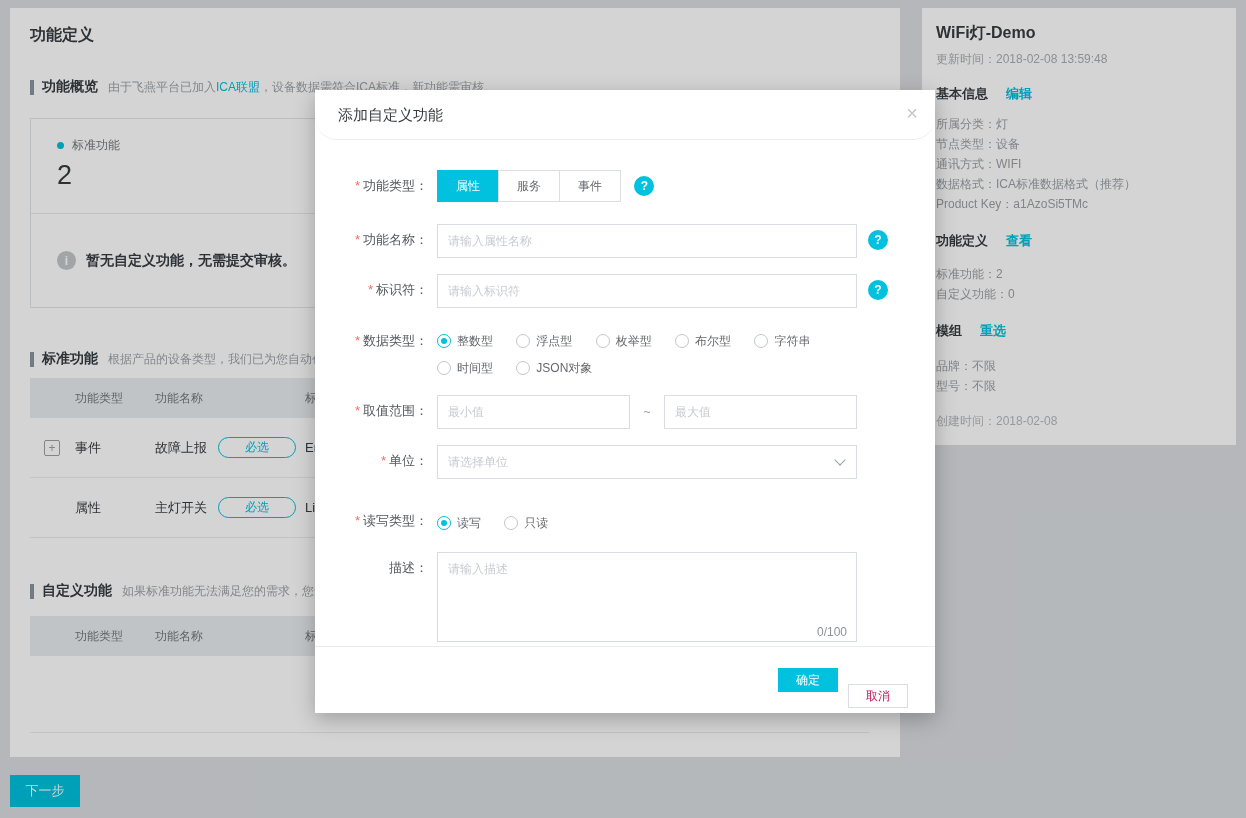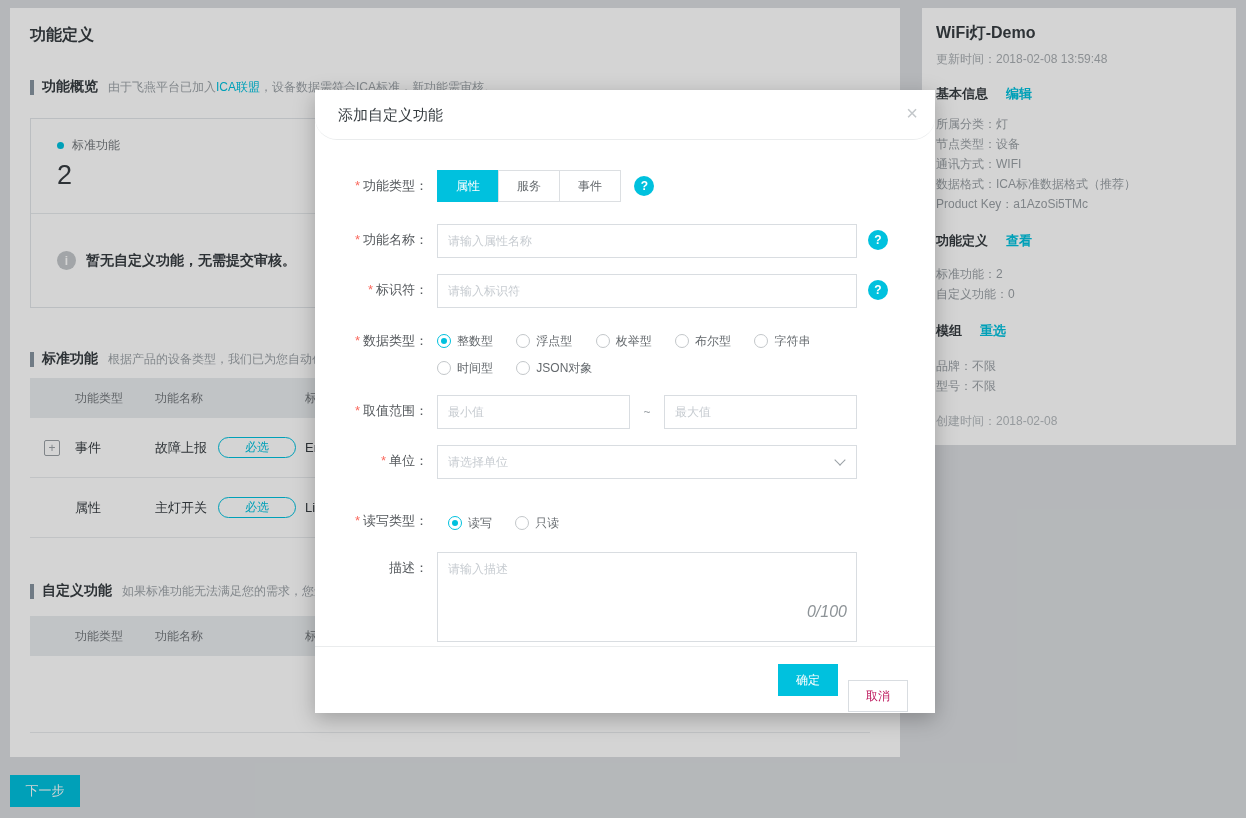--- a/index.html
+++ b/index.html
@@ -95,25 +95,25 @@
   .range-sep { width:34px; text-align:center; color:#9aa0a5; font-size:12px; }
   
   .select-box { position:relative; }
   .chevron { position:absolute; right:13px; top:11px; width:8px; height:8px; border-right:1px solid #9aa0a5;
              border-bottom:1px solid #9aa0a5; transform:rotate(45deg); pointer-events:none; }
   
   .ta-wrap { position:relative; }
   .t-area { width:100%; height:90px; border:1px solid #d9dde1; padding:8px 10px; font-size:12px; color:#373d41;
             font-family:inherit; resize:none; outline:none; }
   .t-area::placeholder { color:#c7ccd1; }
-  .ta-counter { position:absolute; right:10px; bottom:24px; font-size:16px; color:#8d9397;font-style:italic; }
+  .ta-counter { position:absolute; right:10px; bottom:6px; font-size:12px; color:#8d9397; }
   
   .modal-footer { position:absolute; left:0; bottom:0; width:100%; height:67px; border-top:1px solid #eaeced;
                   display:flex; align-items:center; justify-content:flex-end; padding-right:27px; gap:10px; }
-  .btn { height:32px; padding:0 17px; font-size:12px; cursor:pointer; font-family:inherit; }
+  .btn { height:24px; padding:0 17px; font-size:12px; cursor:pointer; font-family:inherit; }
   .btn-ok { background:#00c1de; border:1px solid #00c1de; color:#fff; }
   .btn-cancel { background:#fff; border:1px solid #d9dde1; color:#be185d;margin-top:32px; }
 </style>
 </head>
 <body>
 
 <div class="left-card">
   <div class="page-title">功能定义</div>
 
   <div class="section-head" style="top:70px;">
@@ -293,21 +293,21 @@
     </div>
 
     <div class="m-row" style="margin-bottom:32px;">
       <div class="m-label"><span class="req">*</span><span>单位：</span></div>
       <div class="m-control select-box">
         <input class="t-input" readonly="" placeholder="请选择单位" style="">
         <span class="chevron"></span>
       </div>
     </div>
 
-    <div class="m-row" style="margin-bottom:16px;gap:11px;">
+    <div class="m-row" style="margin-bottom:16px;">
       <div class="m-label" style="line-height:20px;"><span class="req">*</span><span>读写类型：</span></div>
       <div class="m-control" style="line-height:20px;">
         <span class="radio-label">
             <span class="radio checked"></span>
             <span>读写</span>
           </span>
         <span class="radio-label">
             <span class="radio"></span>
             <span>只读</span>
           </span>

